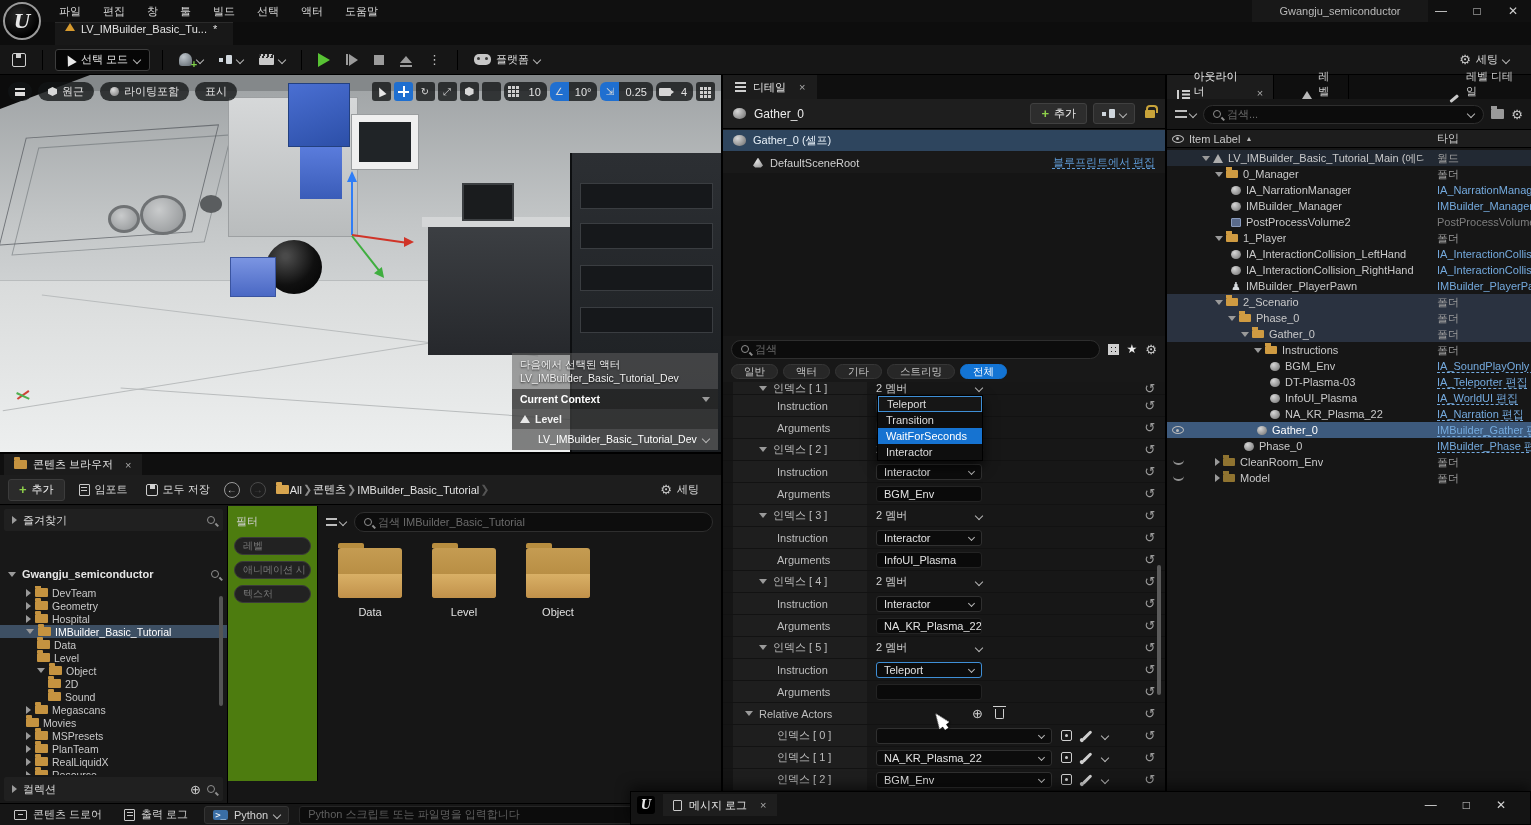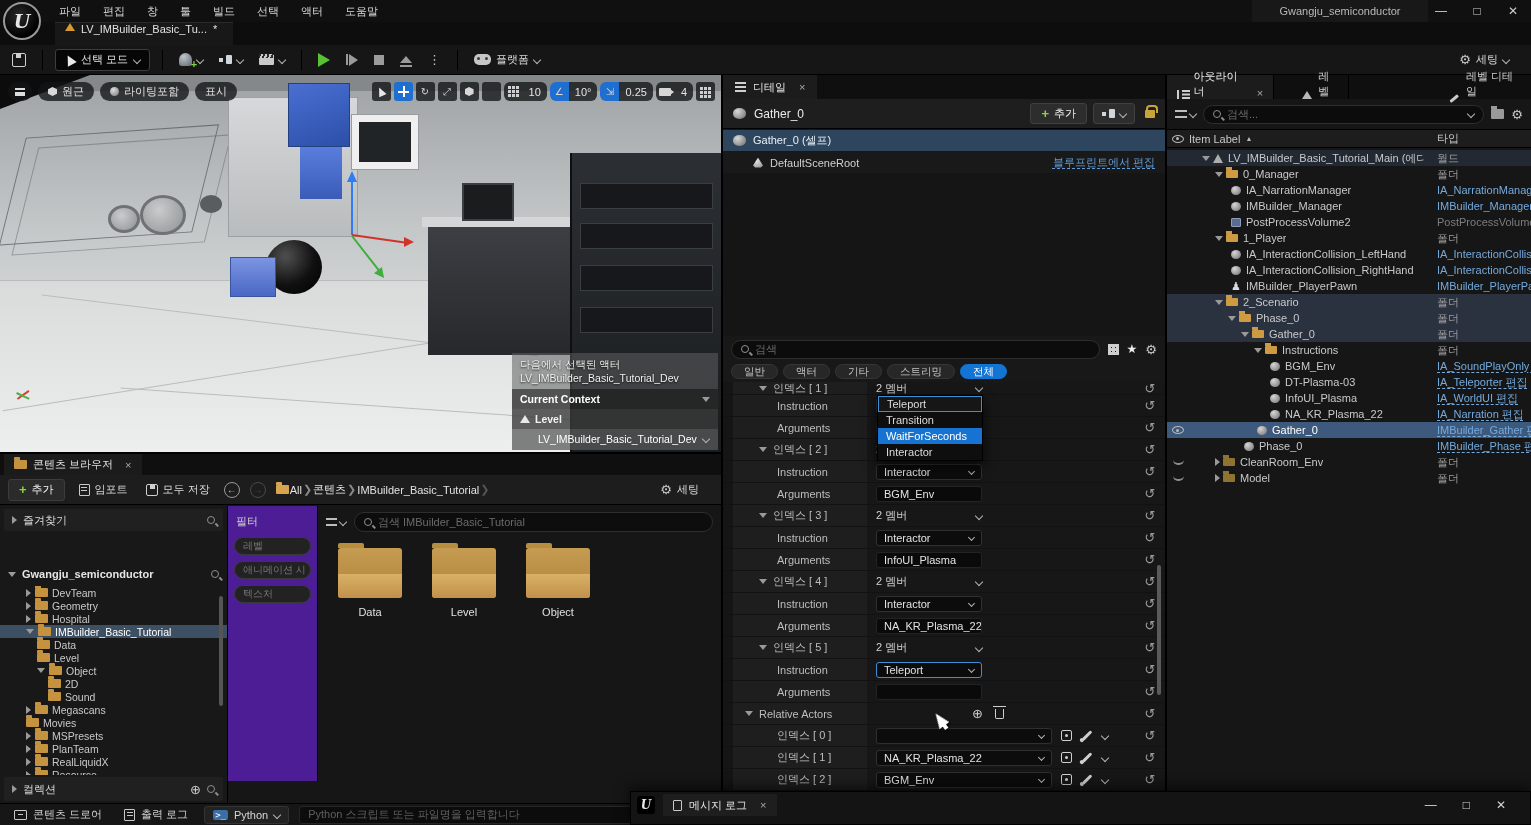--- a/index.html
+++ b/index.html
@@ -117,21 +117,21 @@
 .cb-sec{height:22px;display:flex;align-items:center;gap:6px;padding:0 8px;background:#202020;margin:3px 4px 0 4px;border-radius:2px;color:#d8d8d8}
 .tri-r{width:0;height:0;border-top:4px solid transparent;border-bottom:4px solid transparent;border-left:5px solid #9a9a9a;flex:0 0 auto}
 .tri-d{width:0;height:0;border-left:4px solid transparent;border-right:4px solid transparent;border-top:5px solid #9a9a9a;flex:0 0 auto}
 .mag{width:8px;height:8px;border:1.5px solid #8f8f8f;border-radius:50%;position:relative;flex:0 0 auto}
 .mag:after{content:"";position:absolute;left:7px;top:7px;width:4px;height:1.5px;background:#8f8f8f;transform:rotate(45deg)}
 .cb-tree{position:absolute;left:0;top:56px;right:0;bottom:28px;overflow:hidden;padding-top:24px}
 .cb-srchdr{position:absolute;left:0;top:52px;right:0;height:24px;display:flex;align-items:center;gap:6px;padding:0 8px;color:#e6e6e6;font-weight:bold;background:#181818;z-index:2;margin-top:4px}
 .ct-row{height:13px;display:flex;align-items:center;gap:4px;color:#c9c9c9;font-size:10.5px;white-space:nowrap}
 .ct-row.sel{background:#3d4f63;color:#fff}
 .cb-collect{position:absolute;left:0;bottom:2px;right:0;height:24px;display:flex;align-items:center;gap:6px;padding:0 8px;background:#202020;margin:0 4px;border-radius:2px;color:#d8d8d8}
-.cb-filtcol{position:absolute;left:228px;top:52px;width:90px;bottom:22px;background:#4c1d95;border-right:1px solid #000;padding:6px 6px}
+.cb-filtcol{position:absolute;left:228px;top:52px;width:90px;bottom:22px;background:#4d7c0f;border-right:1px solid #000;padding:6px 6px}
 .filt-pill{height:18px;border:1px solid #3a3a3a;border-radius:9px;display:flex;align-items:center;padding:0 8px;color:#777;font-size:10px;margin-bottom:6px;background:#222;white-space:nowrap;overflow:hidden}
 .cb-main{position:absolute;left:318px;top:52px;right:0;bottom:22px;background:#161616}
 .cb-srchrow{display:flex;align-items:center;gap:8px;padding:6px 8px}
 .srchbox{flex:1;height:20px;border:1px solid #2e2e2e;border-radius:10px;background:#0d0d0d;display:flex;align-items:center;gap:6px;padding:0 9px;color:#6a6a6a}
 .funnel{display:flex;align-items:center;gap:3px}
 .funnel i{display:block;width:11px;height:8px;border-top:2px solid #bdbdbd;border-bottom:2px solid #bdbdbd;position:relative}
 .cb-folders{display:flex;gap:14px;padding:10px 12px}
 .cb-ftile{width:80px;text-align:center}
 .cb-fico{width:64px;height:50px;margin:0 auto;background:linear-gradient(#c59c52,#ad8238);border-radius:3px;position:relative}
 .cb-fico:before{content:"";position:absolute;top:-5px;left:0;width:26px;height:5px;background:#b78d3f;border-radius:2px 2px 0 0}

